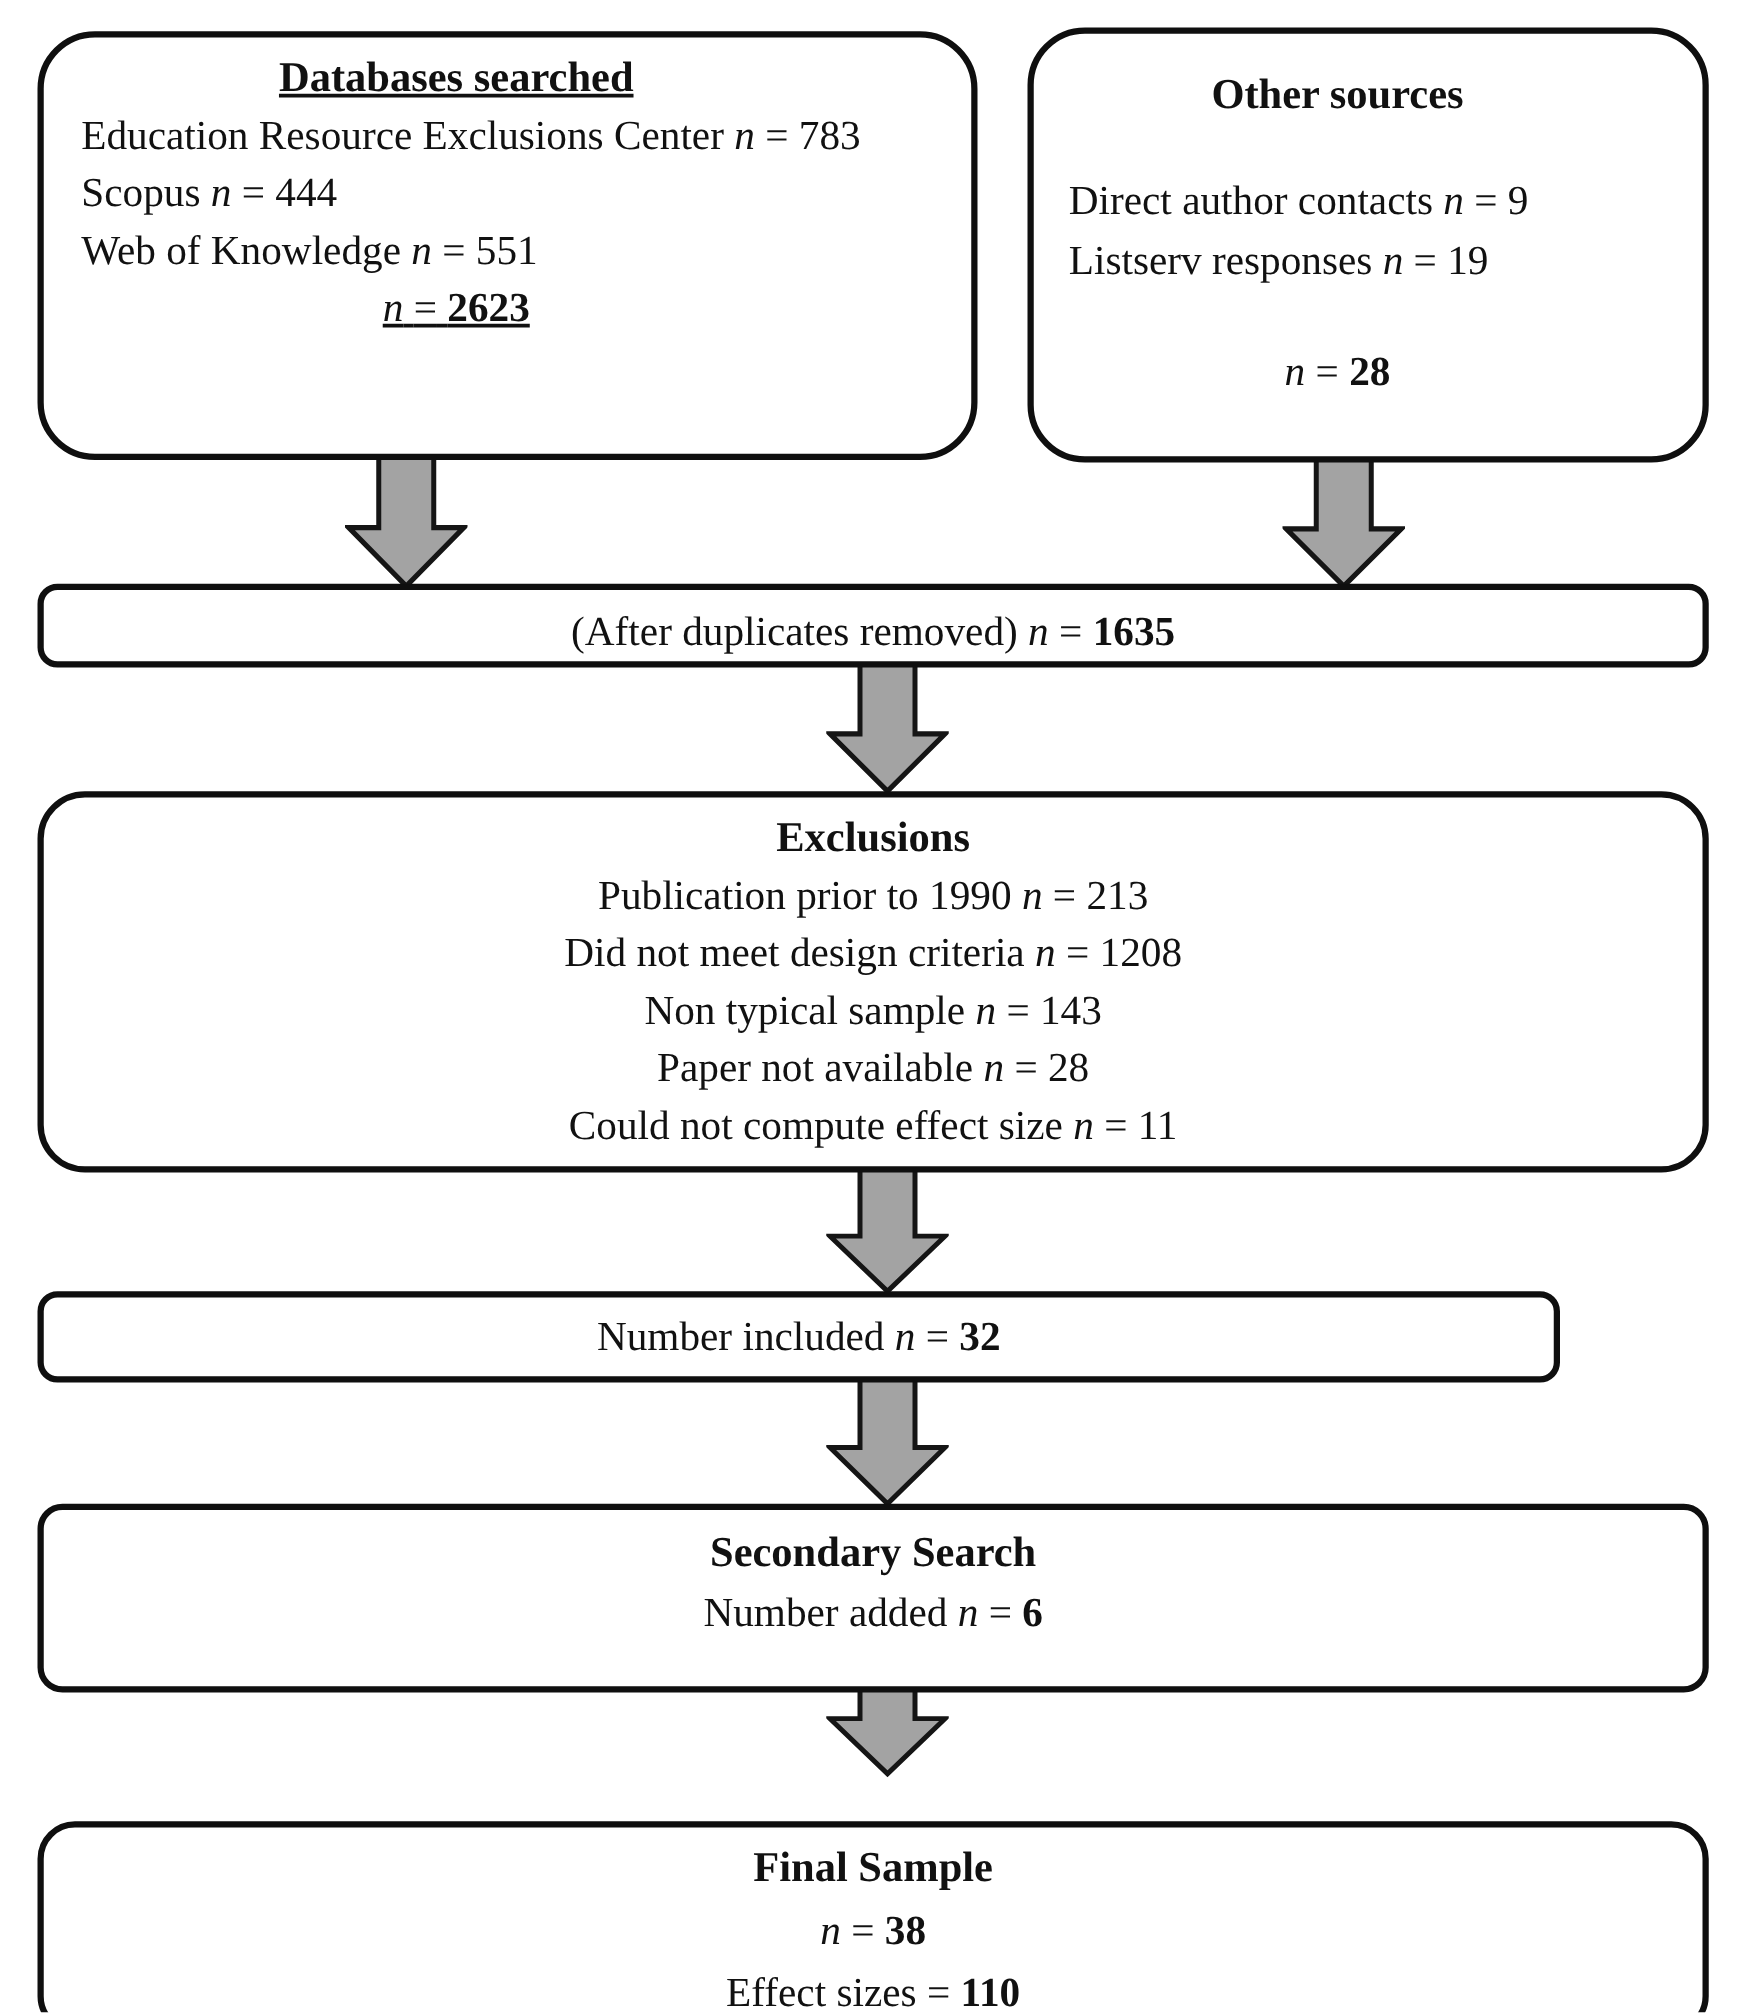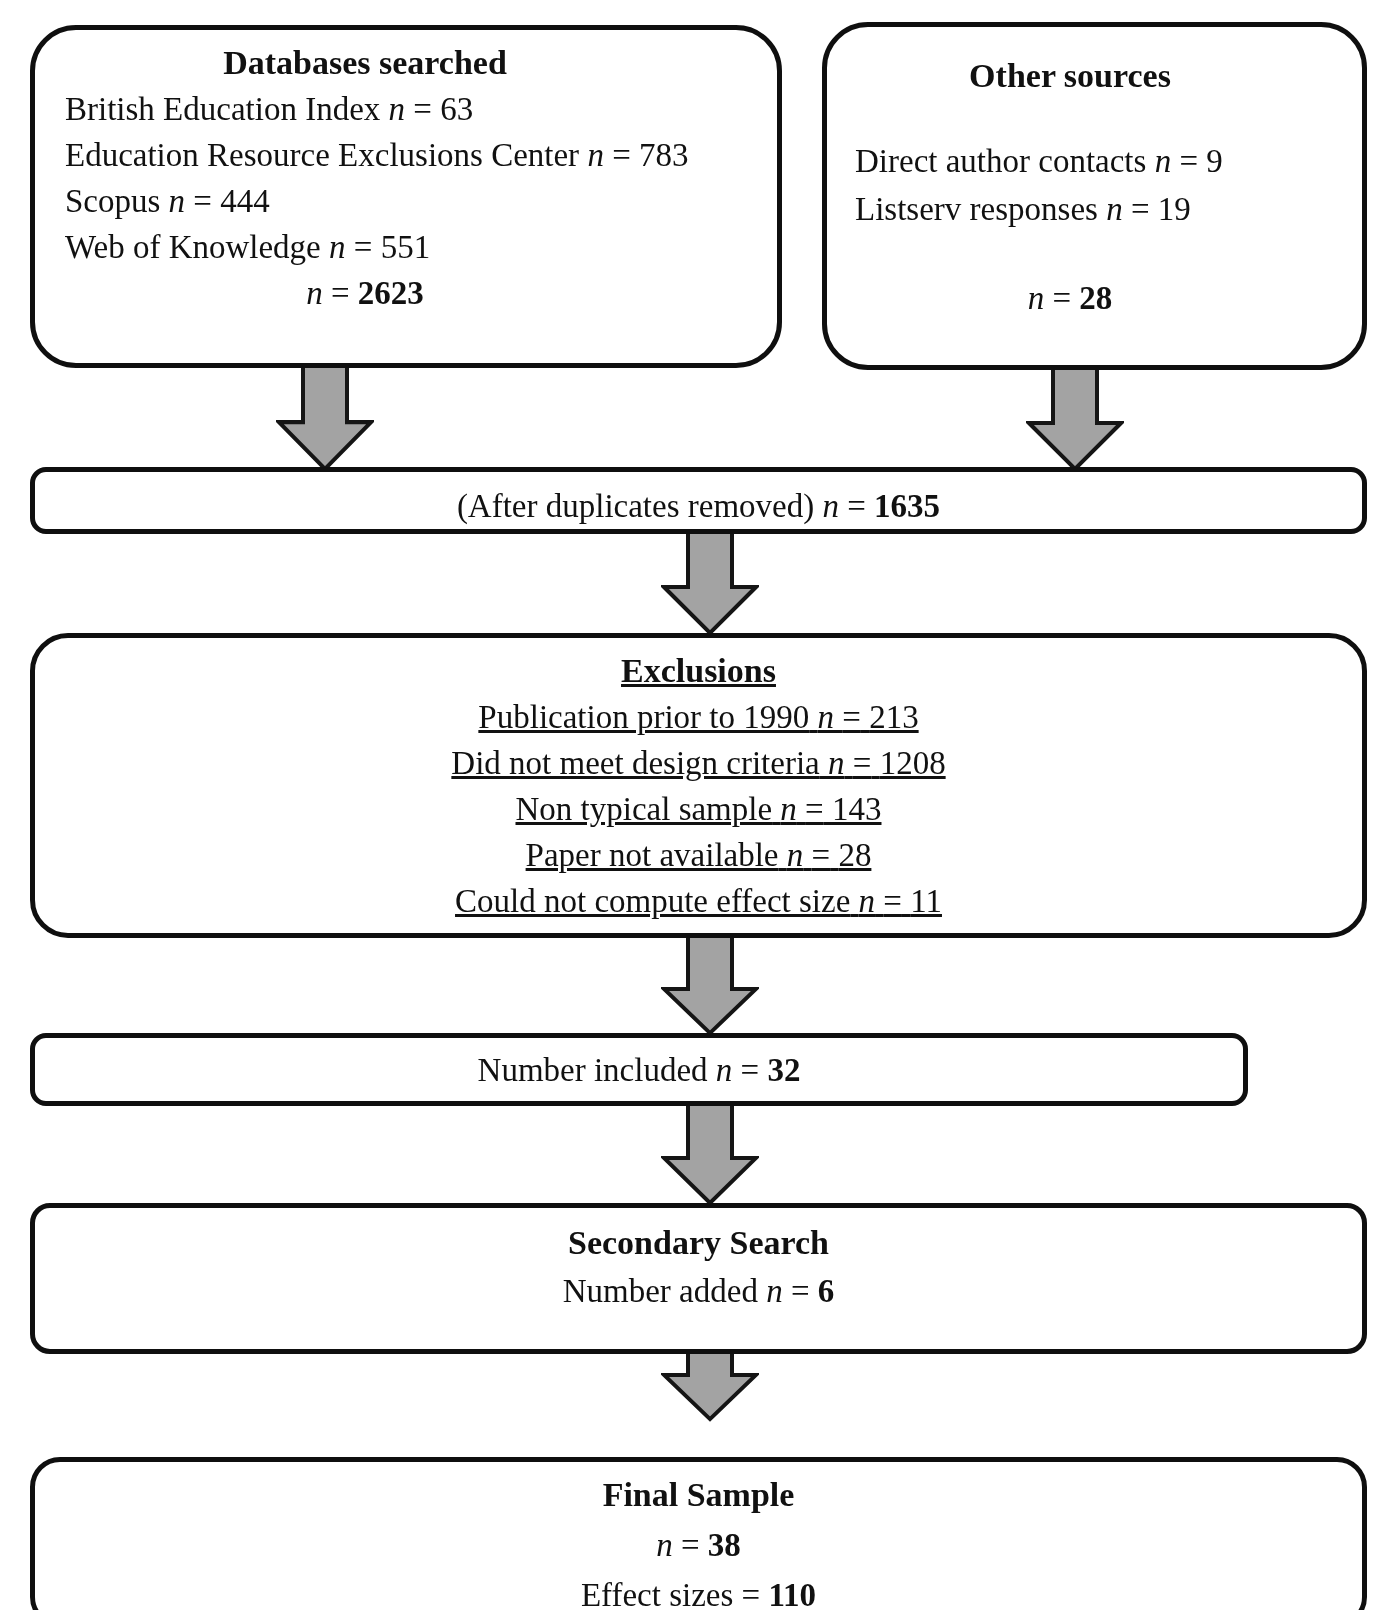--- a/index.html
+++ b/index.html
@@ -33,33 +33,33 @@
     stroke:var(--arrow-stroke);
     stroke-width:4;
     stroke-linejoin:miter;
   }
   i{font-style:italic;}
   b{font-weight:bold;}
   .bx-title{font-weight:bold;font-size:34px;}
   .tcol{display:block;text-align:center;}
   
   .box-databases{left:30px;top:25px;width:752px;height:343px;border-radius:46px;padding:10px 8px 0 30px;}
-  .box-databases .tcol{width:600px;}
+  .box-databases .tcol{width:600px;text-decoration:underline;}
   
   .box-other{left:822px;top:22px;width:545px;height:348px;border-radius:46px;padding:26px 8px 0 28px;}
   .box-other .tcol{width:430px;}
   .box-other .gap1{height:38px;}
   .box-other .gap2{height:42px;}
   .box-other .bline{line-height:48px;}
   
   .box-duplicates{left:30px;top:467px;width:1337px;height:67px;border-radius:16px;display:flex;align-items:flex-end;justify-content:center;}
   .box-included{left:30px;top:1033px;width:1218px;height:73px;border-radius:16px;display:flex;align-items:center;justify-content:center;}
   
   .box-exclusions{left:30px;top:633px;width:1337px;height:305px;border-radius:38px;padding-top:10px;text-align:center;}
-  .box-exclusions .cline{line-height:46px;text-decoration:underline;}
+  .box-exclusions .cline{line-height:46px;}
   
   .box-secondary{left:30px;top:1203px;width:1337px;height:151px;border-radius:20px;padding-top:10px;text-align:center;}
   .box-secondary .cline{line-height:49px;}
   
   .box-final{left:30px;top:1420px;width:1337px;height:170px;border-radius:30px;padding-top:8px;text-align:center;margin-top:37px;}
   .box-final .cline{line-height:50px;}
   
   .a1{left:276px;top:364px;}
   .a2{left:1026px;top:366px;}
   .a3{left:661px;top:530px;}
@@ -67,23 +67,20 @@
   .a5{left:661px;top:1102px;}
   .a6{left:661px;top:1320px;}
 </style>
 </head>
 <body>
 
 <div id="stage">
 
   <div class="box box-databases">
     <span class="bx-title tcol">Databases searched</span>
-    <div class="bline">
-      <span>British Education Index</span> <i>n</i> <span>=</span> <span>63</span>
-    </div>
     <div class="bline">
       <span>Education Resource Exclusions Center</span> <i>n</i> <span>=</span> <span>783</span>
     </div>
     <div class="bline">
       <span>Scopus</span> <i>n</i> <span>=</span> <span>444</span>
     </div>
     <div class="bline">
       <span>Web of Knowledge</span> <i>n</i> <span>=</span> <span>551</span>
     </div>
     <span class="tcol"><i>n</i> <span>=</span> <b>2623</b></span>

